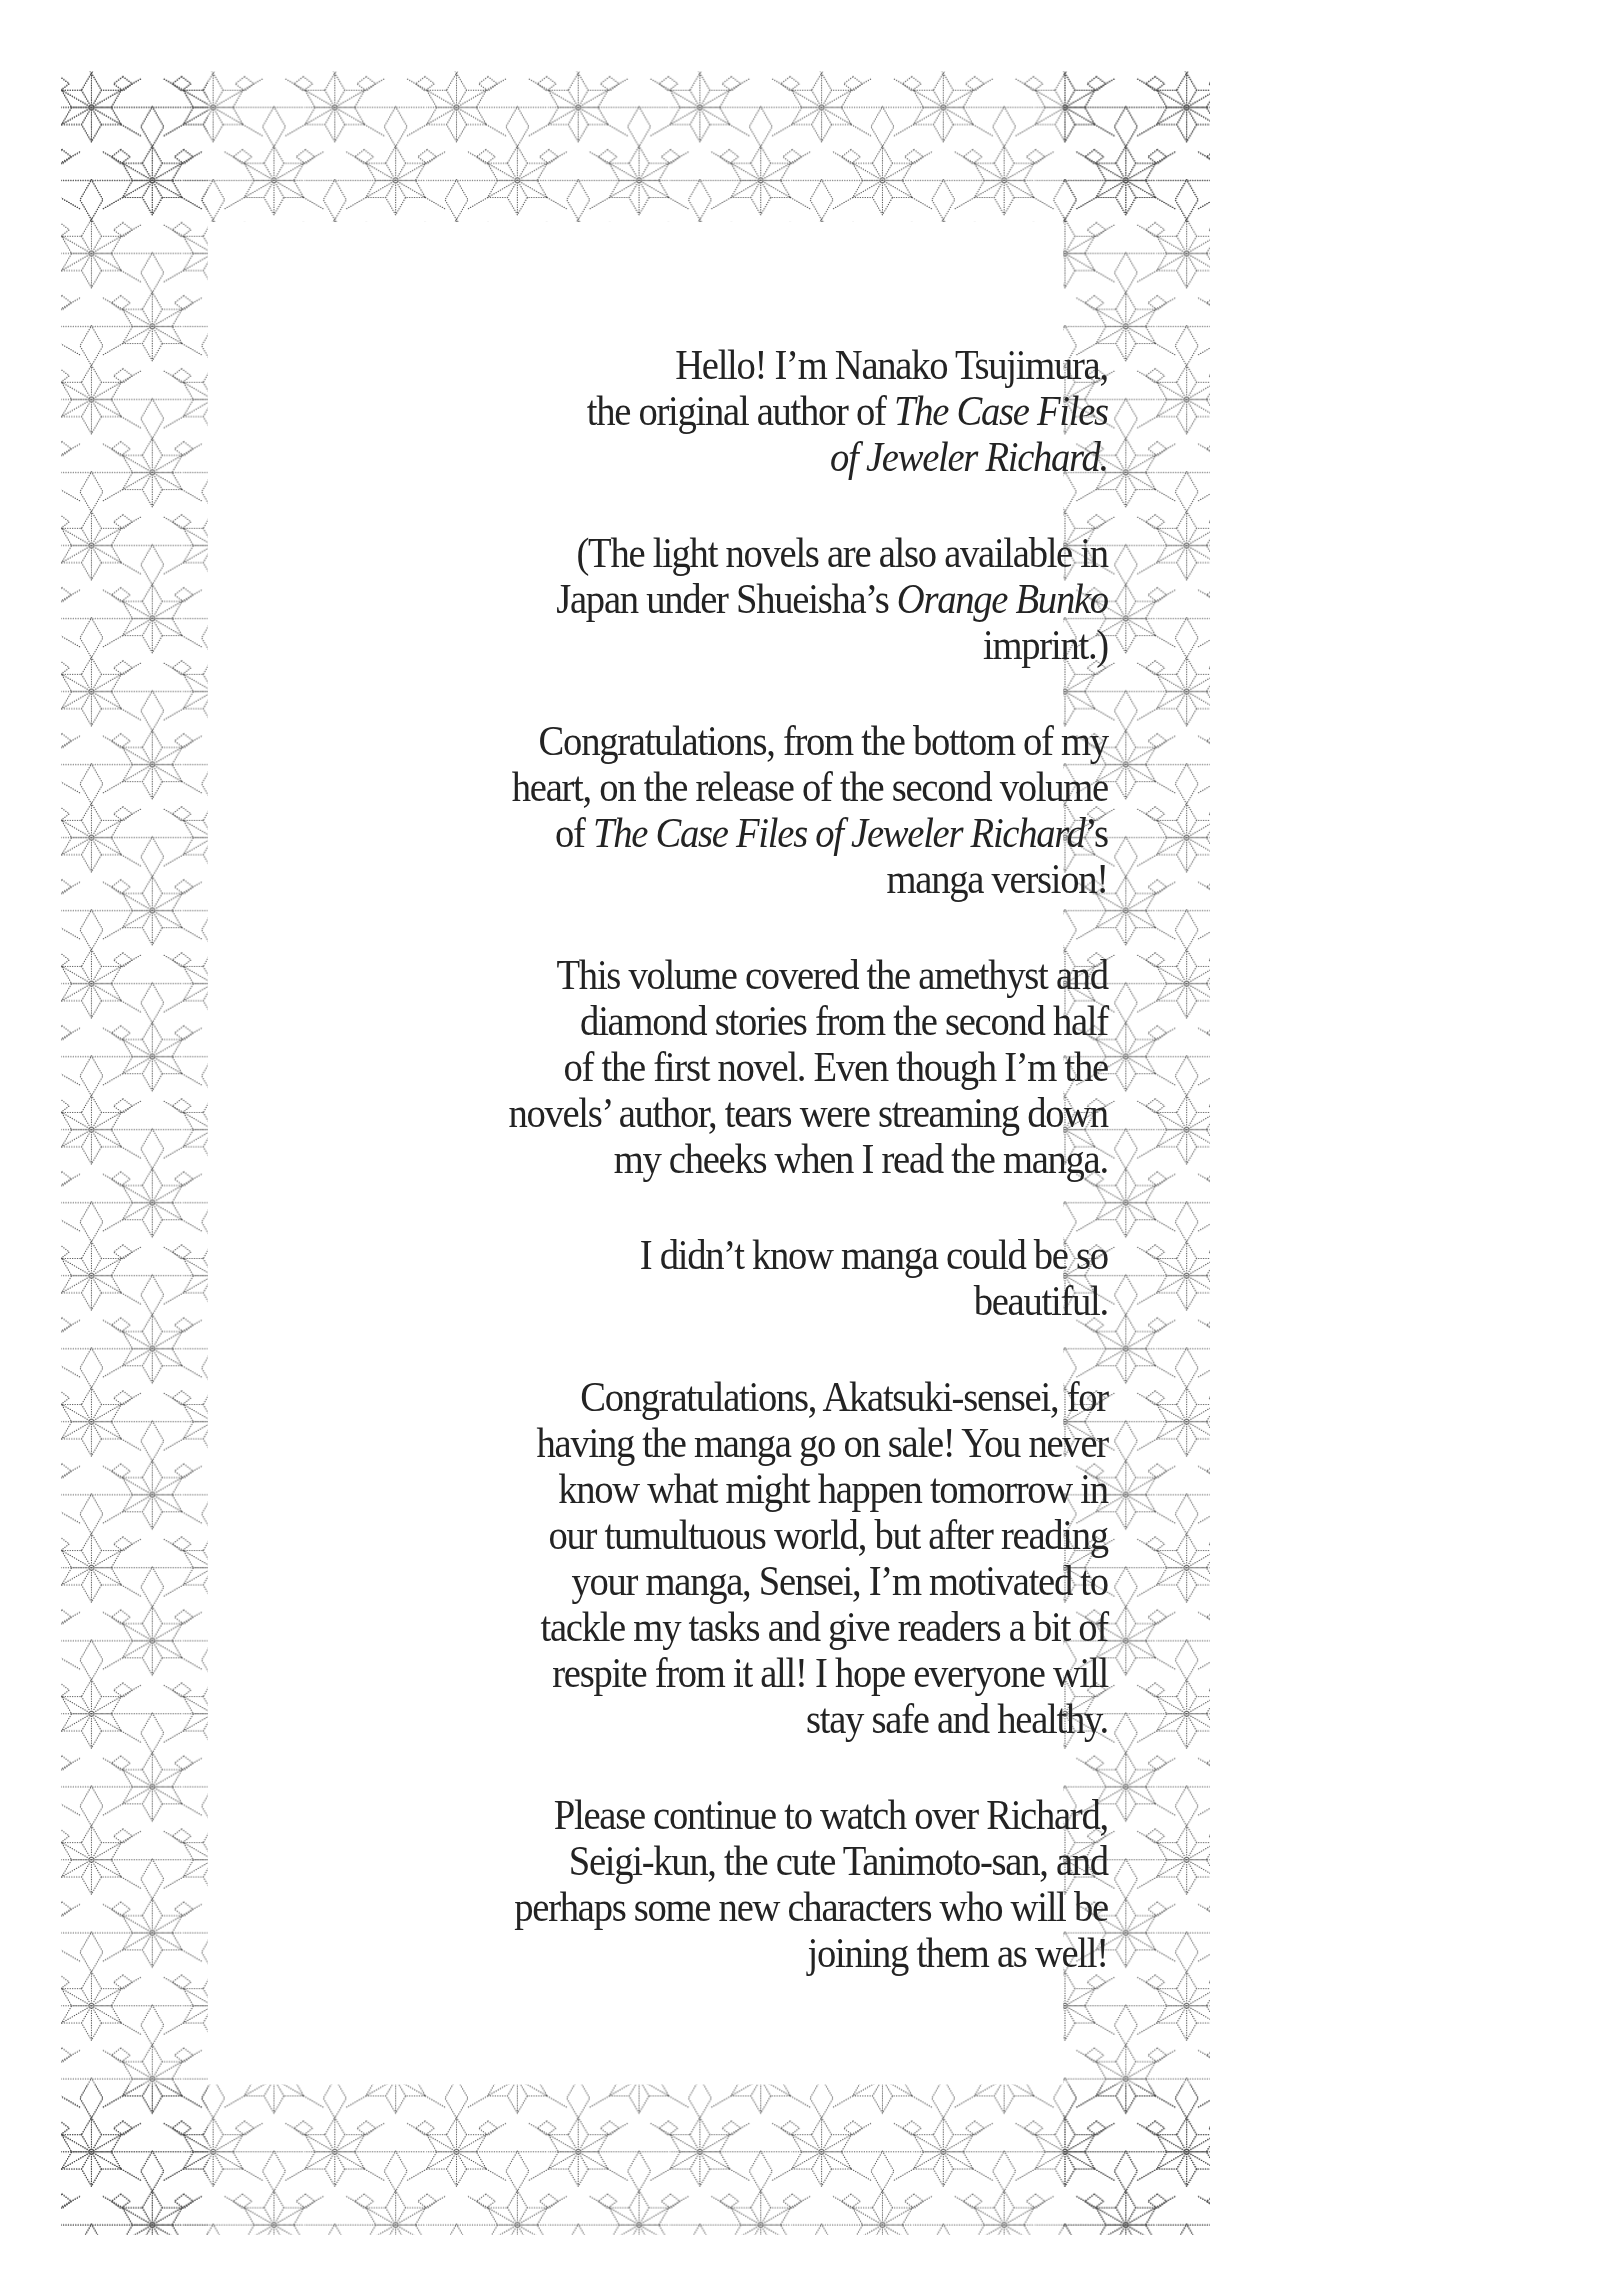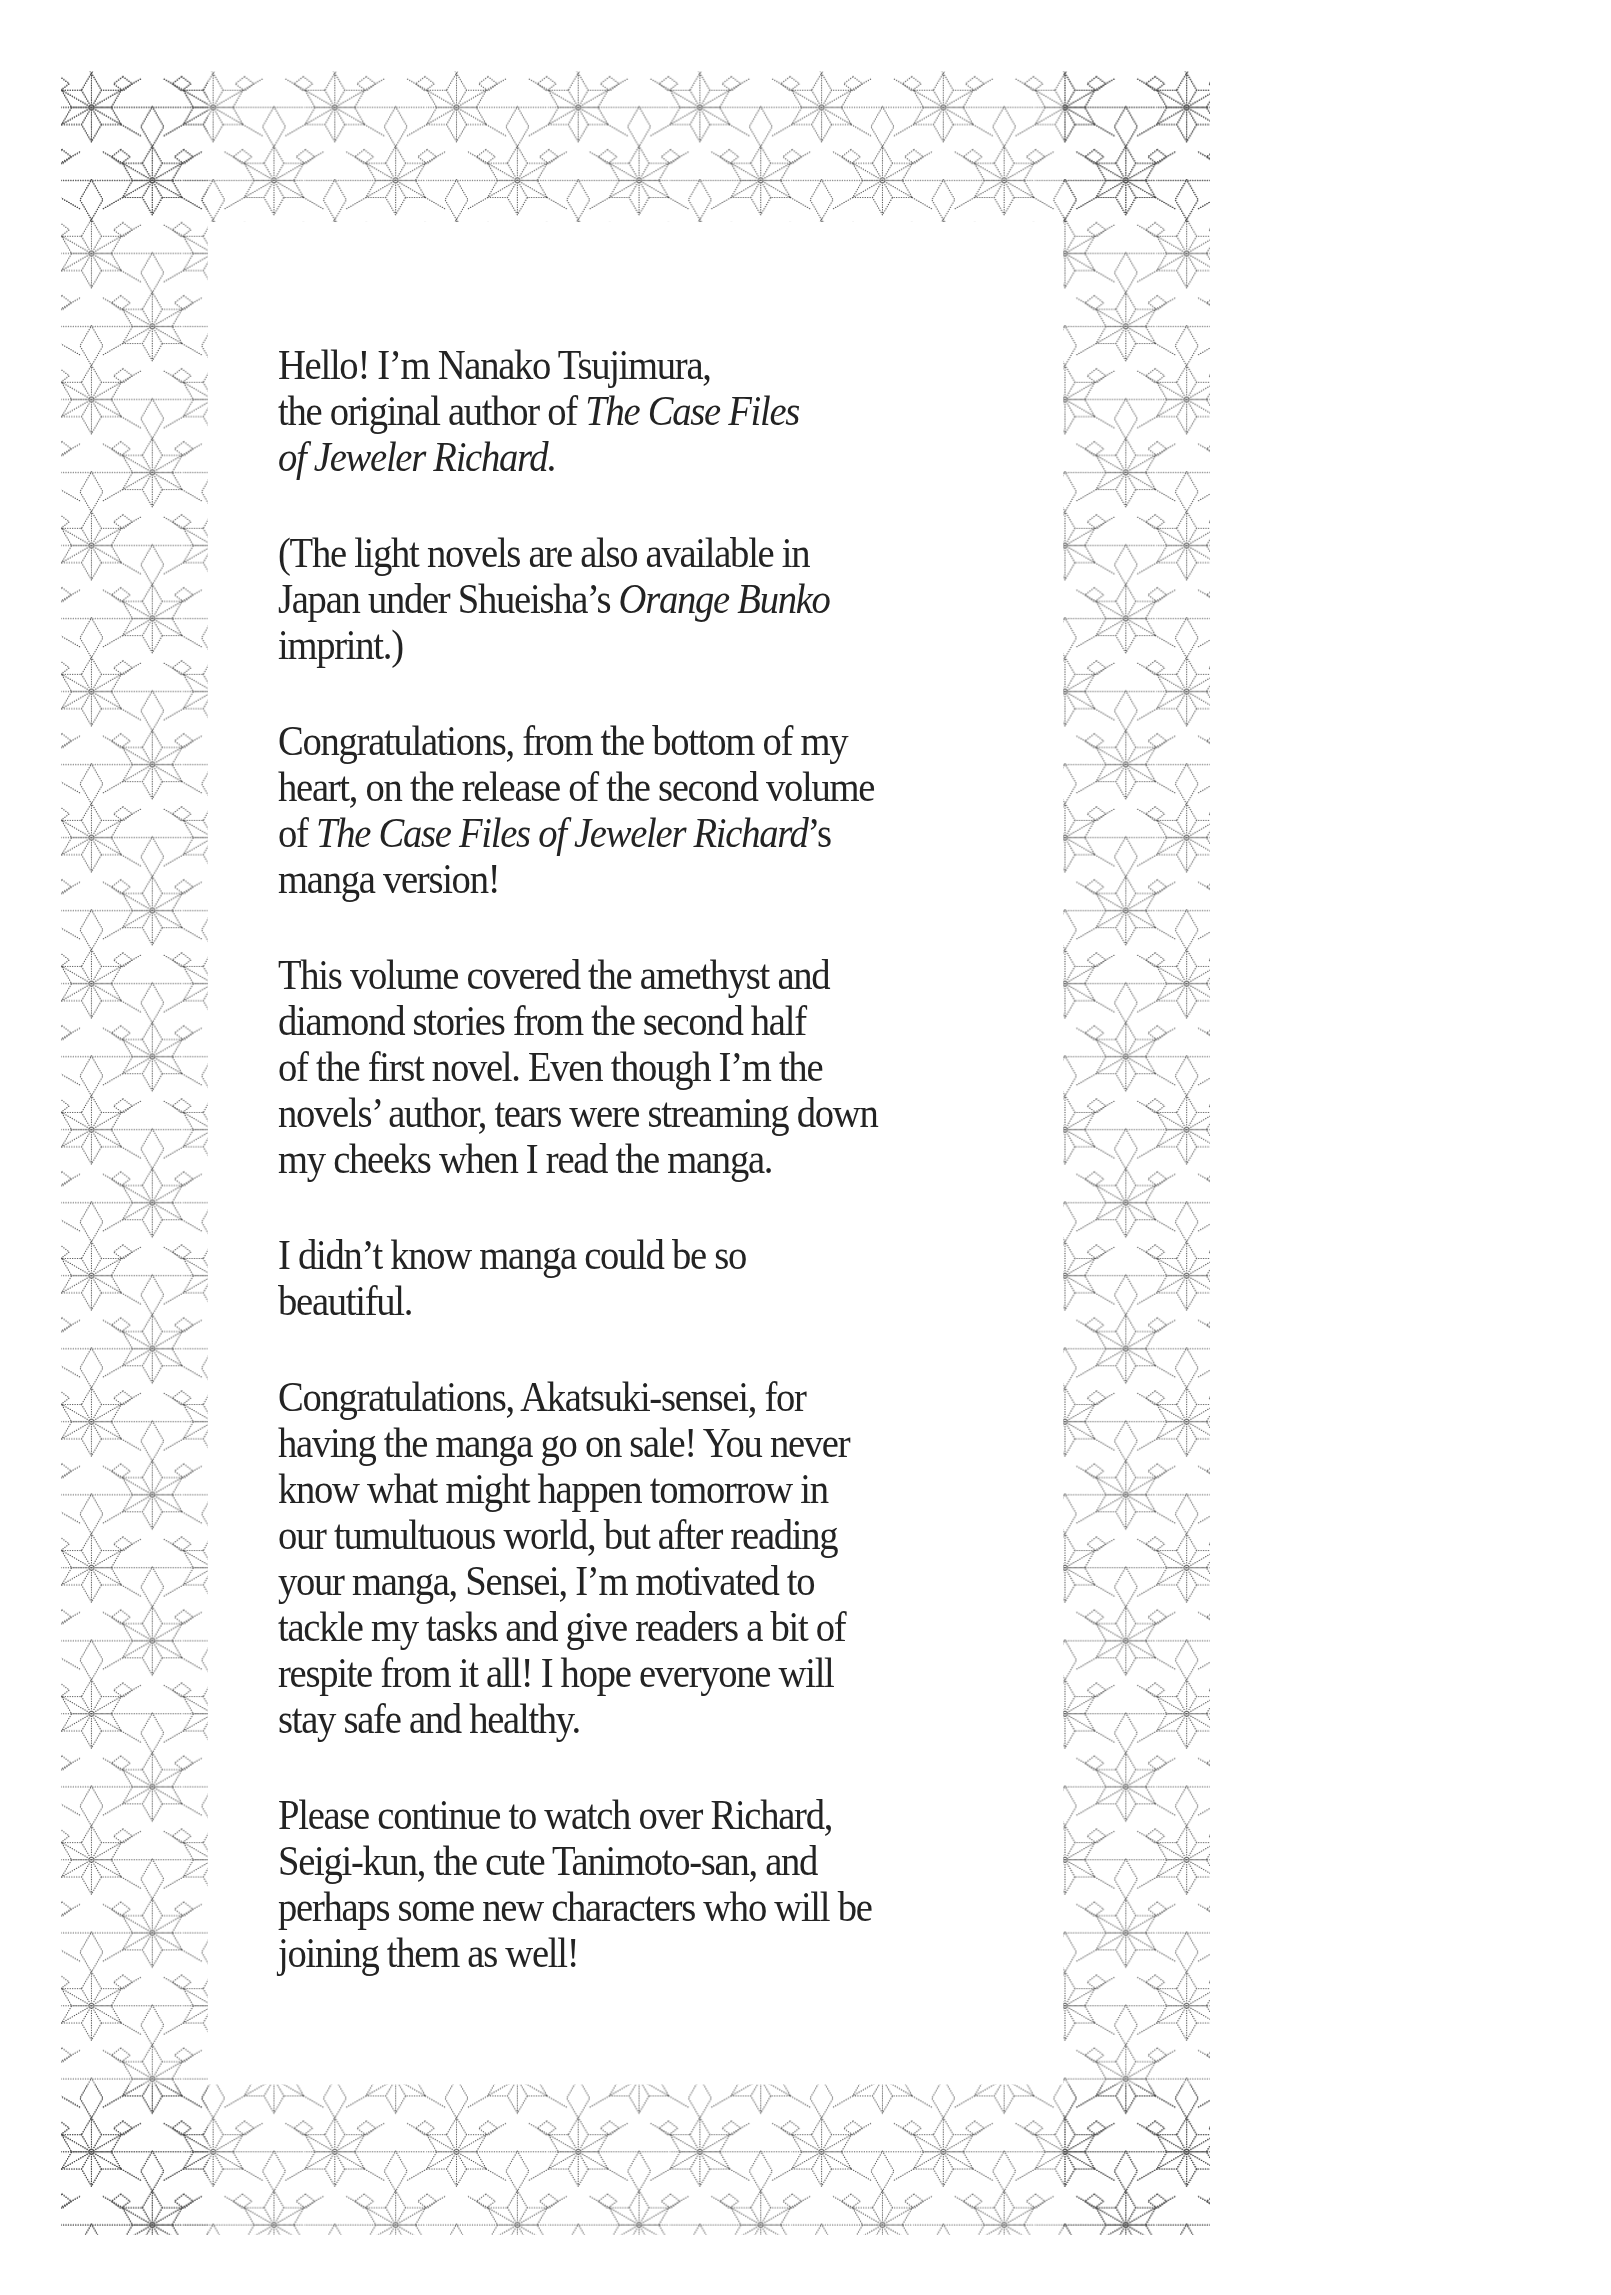--- a/index.html
+++ b/index.html
@@ -2,20 +2,21 @@
 <html style="font-size:11.5px"><head>
 <meta charset="utf-8">
 <style>
   html,body{margin:0;padding:0;background:#ffffff;}
   .page{
     position:relative;
     width:1611px;height:2295px;
     background:#ffffff;
     overflow:hidden;
     font-family:"Liberation Serif", serif;
+    text-align:right;
   }
   .border-svg{position:absolute;left:0;top:0;}
   .motif{
     fill:none;
     stroke-width:1.6;
     stroke-dasharray:.4 3;
     stroke-linecap:round;
     opacity:.92;
   }
   .band{fill:url(#girih);stroke:none;}

